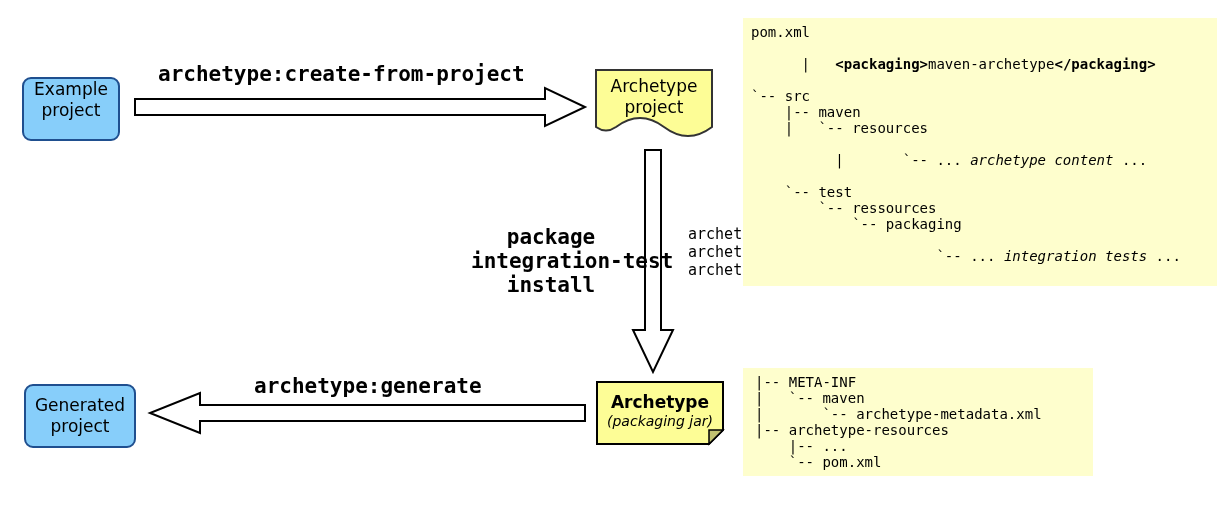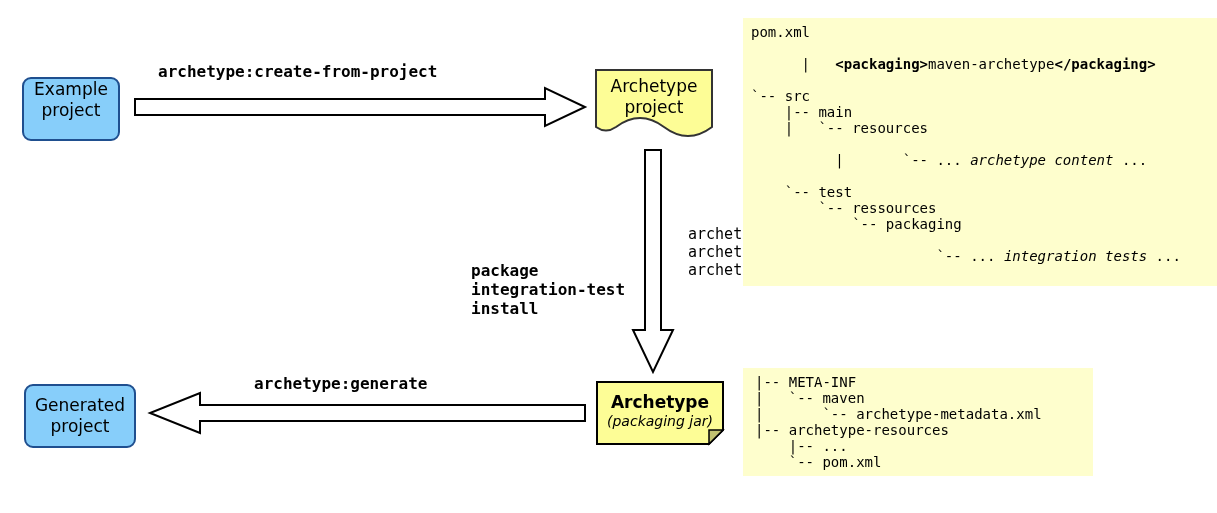--- a/index.html
+++ b/index.html
@@ -39,21 +39,21 @@
   .monobox {
     position: absolute;
     background: #fefecd;
     padding: 6px 8px;
     box-sizing: border-box;
   }
   .label {
     position: absolute;
     font-family: "DejaVu Sans Mono", "Courier New", monospace;
     font-weight: bold;
-    font-size: 16px;
+    font-size: 21px;
     color: #000;
   }
   .plainmono {
     position: absolute;
     font-family: "DejaVu Sans Mono", "Courier New", monospace;
     font-size: 15px;
     color: #000;
     white-space: pre;
   }
   .italic { font-style: italic; }
@@ -113,35 +113,35 @@
     <div>
       <span>Generated</span><br>
       <span>project</span>
     </div>
   </div>
 
   <div class="label" style="left:158px; top:62px;">archetype:create-from-project</div>
 
   <div class="label" style="left:254px; top:374px;">archetype:generate</div>
 
-  <div class="label" style="left:471px; top:225px; text-align:left; width:160px; white-space:pre;margin-top:36px;">package
+  <div class="label" style="left:471px; top:225px; text-align:center; width:160px; white-space:pre;">package
 integration-test
 install</div>
 
   <div class="plainmono" style="left:688px; top:225px;">archetype:jar
 archetype:integration-test
 archetype:update-local-catalog</div>
 
   <div class="monobox" style="left:743px; top:18px; width:512px;">
     <div class="mono"><span>pom.xml</span></div>
     <div class="mono">
       <span>|   </span><b><span>&lt;packaging&gt;</span></b><span>maven-archetype</span><b><span>&lt;/packaging&gt;</span></b>
     </div>
     <div class="mono"><span>`-- src</span></div>
-    <div class="mono"><span>    |-- main</span></div>
+    <div class="mono"><span>    |-- maven</span></div>
     <div class="mono"><span>    |   `-- resources</span></div>
     <div class="mono">
       <span>    |       `-- ... </span><span class="italic">archetype content</span><span> ...</span>
     </div>
     <div class="mono"><span>    `-- test</span></div>
     <div class="mono"><span>        `-- ressources</span></div>
     <div class="mono"><span>            `-- packaging</span></div>
     <div class="mono">
       <span>                `-- ... </span><span class="italic">integration tests</span><span> ...</span>
     </div>

